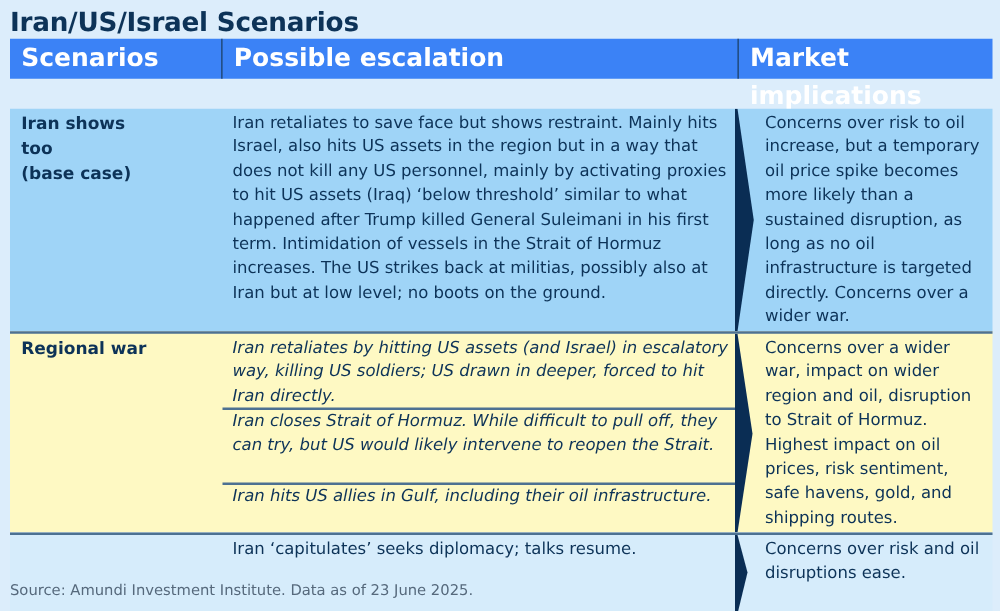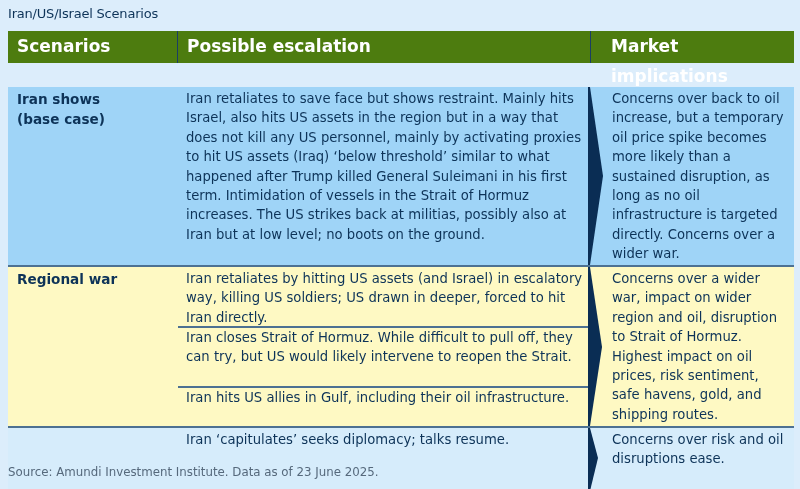--- a/index.html
+++ b/index.html
@@ -6,45 +6,45 @@
     body {
       width: 800px; height: 489px;
       background: #dcedfb;
       font-family: "DejaVu Sans", sans-serif;
       color: #0d3358;
       position: relative;
       overflow: hidden;
     }
     .title {
       position: absolute; left: 8px; top: 6px;
-      font-size: 13px; font-weight: normal; color: #0d3358;
+      font-size: 21px; font-weight: bold; color: #0d3358;
       letter-spacing: -0.2px;
     }
     .table {
       position: absolute; left: 8px; top: 31px; width: 786px;
     }
     .hdr {
-      position: relative; height: 32px; background: #4d7c0f;
-      color: #ffffff; font-weight: bold; font-size: 17px;
+      position: relative; height: 32px; background: #3b82f6;
+      color: #ffffff; font-weight: bold; font-size: 20px;
     }
     .hdr .c { position: absolute; top: 0; height: 32px; line-height: 30px; }
     .hdr .c1 { left: 9px; }
     .hdr .c2 { left: 170px; border-left: 1px solid #1b3e63; padding-left: 9px; height: 32px; }
     .hdr .c2 { left: 169px; }
-    .hdr .c3 { left: 582px; padding-left: 20px; border-left: 1px solid #1b3e63; }
+    .hdr .c3 { left: 582px; padding-left: 9px; border-left: 1px solid #1b3e63; }
     .row { position: relative; font-size: 13.2px; line-height: 19.4px; }
     .row1 { height: 178px; background: #9fd4f7; margin-top: 24px; }
     .row2 { height: 159px; background: #fef9c3; border-top: 2px solid #4d7192; }
     .row3 { height: 63px; background: #d6ecfb; border-top: 2px solid #4d7192; border-bottom: 2px solid #4d7192; }
     .cell { position: absolute; top: 2px; }
     .scen { left: 9px; width: 150px; font-weight: bold; font-size: 13.6px; line-height: 20px; }
     .evo { left: 178px; width: 398px; }
     .impl { left: 604px; width: 178px; }
     .sub { position: absolute; left: 170px; width: 412px; }
-    .sub .txt { padding-left: 8px; }
+    .sub .txt { padding-left: 8px; font-style: italic; }
     .sub.s2, .sub.s3 { border-top: 2px solid #4d7192; }
     .arrow { position: absolute; left: 580px; top: 0; width: 22px; height: 100%; }
     .source {
       position: absolute; left: 8px; top: 465px;
       font-size: 11.8px; color: #56697c;
     }
   </style>
 </head>
 <body>
 
@@ -53,27 +53,28 @@
 <div class="table">
   <div class="hdr">
     <div class="c c1">Scenarios</div>
     <div class="c c2">Possible escalation</div>
     <div class="c c3">Market implications</div>
   </div>
 
   <div class="row row1">
     <div class="cell scen">
       <div>Iran shows</div>
+      <div>too</div>
       <div>(base case)</div>
     </div>
     <div class="cell evo">Iran retaliates to save face but shows restraint. Mainly hits Israel, also hits US assets in the region but in a way that does not kill any US personnel, mainly by activating proxies to hit US assets (Iraq) ‘below threshold’ similar to what happened after Trump killed General Suleimani in his first term. Intimidation of vessels in the Strait of Hormuz increases. The US strikes back at militias, possibly also at Iran but at low level; no boots on the ground.</div>
     <svg class="arrow" viewBox="0 0 22 178" preserveAspectRatio="none">
       <polygon points="0,0 2,0 15,89 2,178 0,178" fill="#0a2d54"></polygon>
     </svg>
-    <div class="cell impl">Concerns over back to oil increase, but a temporary oil price spike becomes more likely than a sustained disruption, as long as no oil infrastructure is targeted directly. Concerns over a wider war.</div>
+    <div class="cell impl">Concerns over risk to oil increase, but a temporary oil price spike becomes more likely than a sustained disruption, as long as no oil infrastructure is targeted directly. Concerns over a wider war.</div>
   </div>
 
   <div class="row row2">
     <div class="cell scen">Regional war</div>
     <div class="sub s1" style="top:2px;height:57px;">
       <div class="txt">Iran retaliates by hitting US assets (and Israel) in escalatory way, killing US soldiers; US drawn in deeper, forced to hit Iran directly.</div>
     </div>
     <div class="sub s2" style="top:59px;height:58px;">
       <div class="txt">Iran closes Strait of Hormuz. While difficult to pull off, they can try, but US would likely intervene to reopen the Strait.</div>
     </div>

